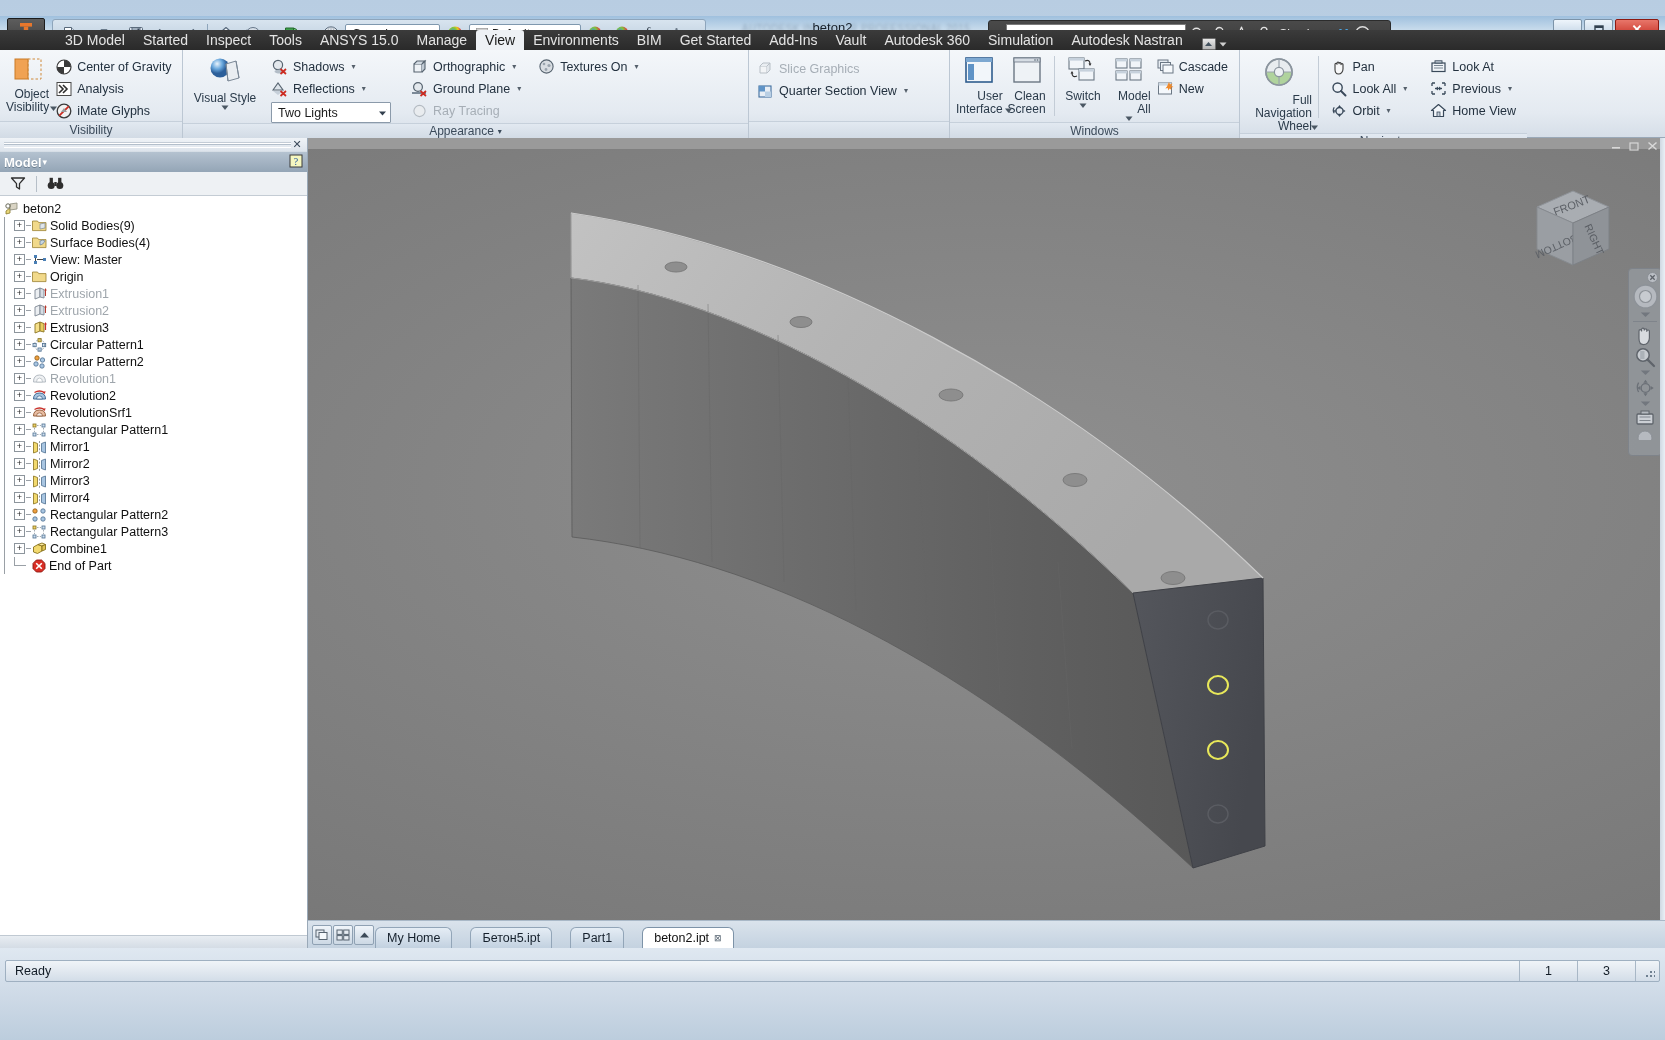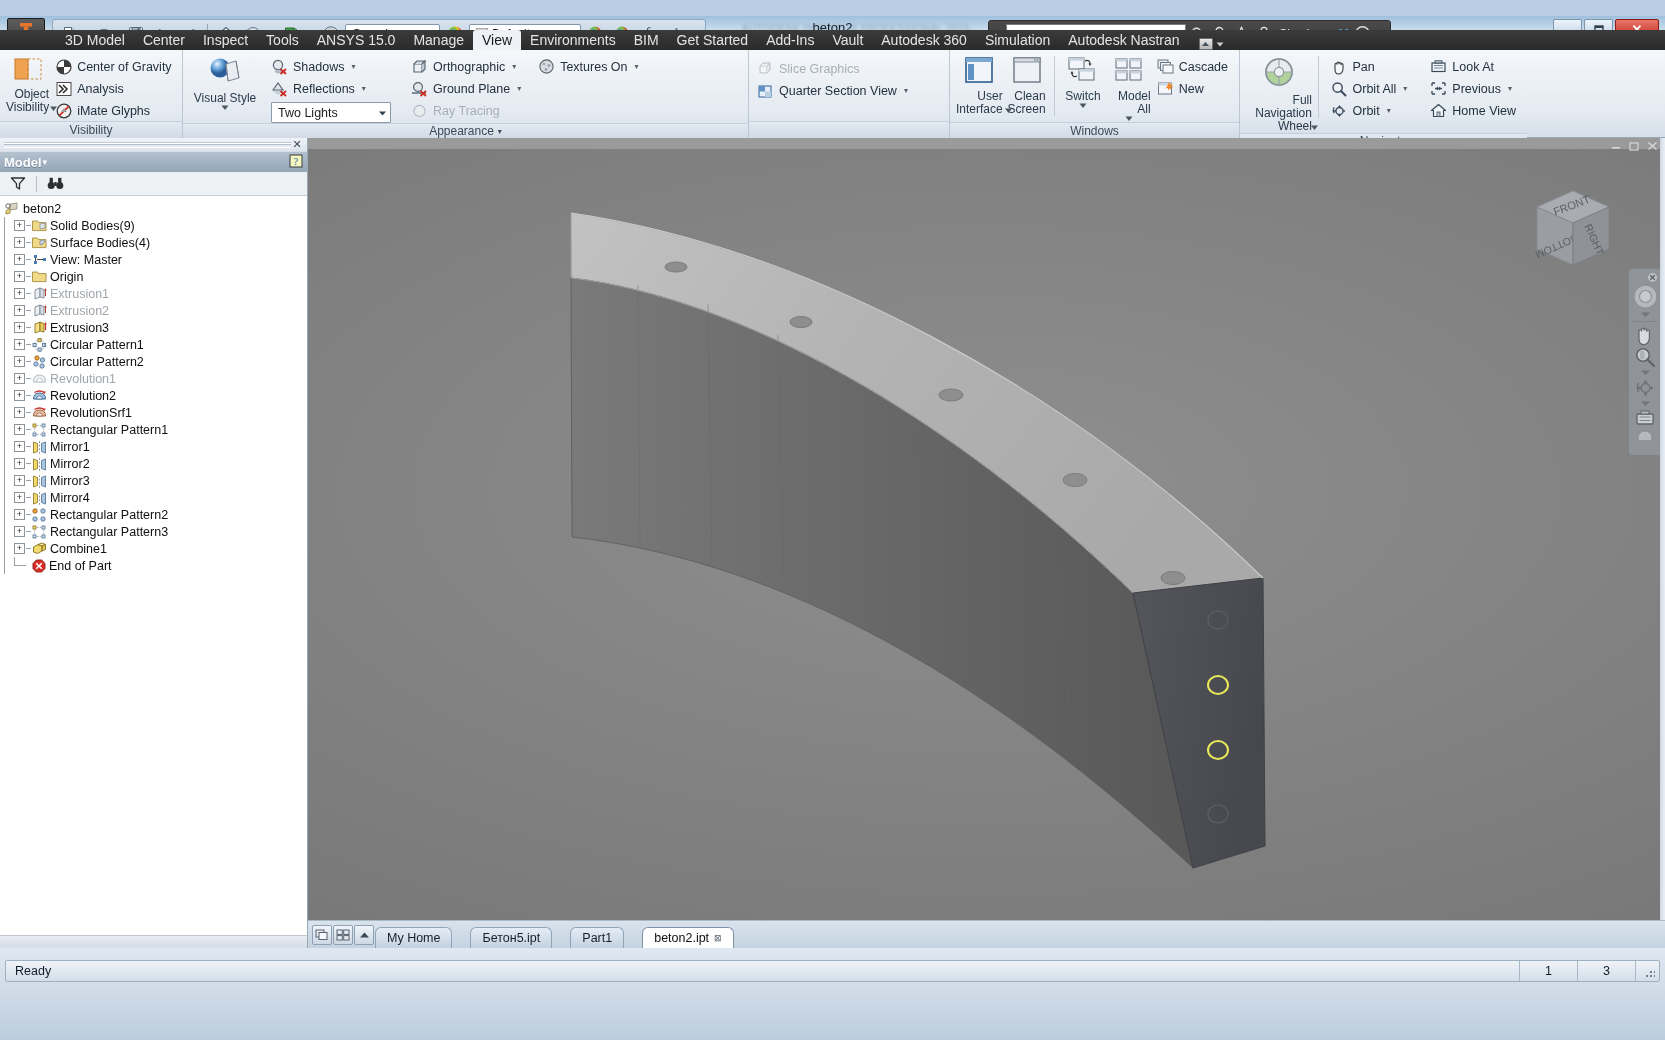--- a/index.html
+++ b/index.html
@@ -386,21 +386,21 @@
             <rect x="2" y="2" width="8" height="7" fill="none" stroke="#31404f" stroke-width="1.4"></rect>
             <rect x="2" y="2" width="8" height="2" fill="#31404f"></rect>
           </svg>
     </div>
     <div class="wbtn close">✕</div>
   </div>
 </div>
 
 <div class="tabbar">
   <div class="tab">3D Model</div>
-  <div class="tab">Center</div>
+  <div class="tab">Started</div>
   <div class="tab">Inspect</div>
   <div class="tab">Tools</div>
   <div class="tab">ANSYS 15.0</div>
   <div class="tab">Manage</div>
   <div class="tab active">View</div>
   <div class="tab">Environments</div>
   <div class="tab">BIM</div>
   <div class="tab">Get Started</div>
   <div class="tab">Add-Ins</div>
   <div class="tab">Vault</div>
@@ -736,21 +736,21 @@
           </span>
           <span>Pan</span>
         </div>
         <div class="smallbtn">
           <span class="ico">
             <svg width="16" height="16" viewBox="0 0 16 16">
                   <circle cx="6.6" cy="6.6" r="4.6" fill="#eef3f8" stroke="#39495a" stroke-width="1.4"></circle>
                   <path d="M10 10 L14.5 14.5" stroke="#39495a" stroke-width="2" stroke-linecap="round"></path>
                 </svg>
           </span>
-          <span>Orbit All</span>
+          <span>Look All</span>
           <span class="caret">▾</span>
         </div>
         <div class="smallbtn">
           <span class="ico">
             <svg width="16" height="16" viewBox="0 0 16 16">
                   <circle cx="8.5" cy="8" r="3.5" fill="none" stroke="#39495a" stroke-width="1.3"></circle>
                   <path d="M8.5 2 l1.6 2.2 h-3.2z M8.5 14 l1.6-2.2 h-3.2z M2.5 8 l2.2-1.6 v3.2z M14.5 8 l-2.2-1.6 v3.2z" fill="#39495a"></path>
                   <path d="M3.2 4.2 q-2 3 0 6" fill="none" stroke="#39495a" stroke-width="1.1"></path>
                 </svg>
           </span>

